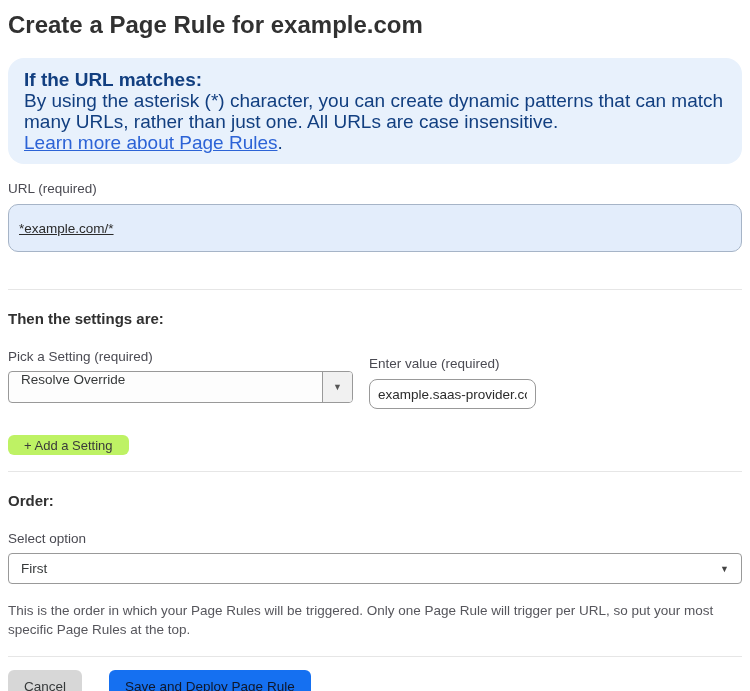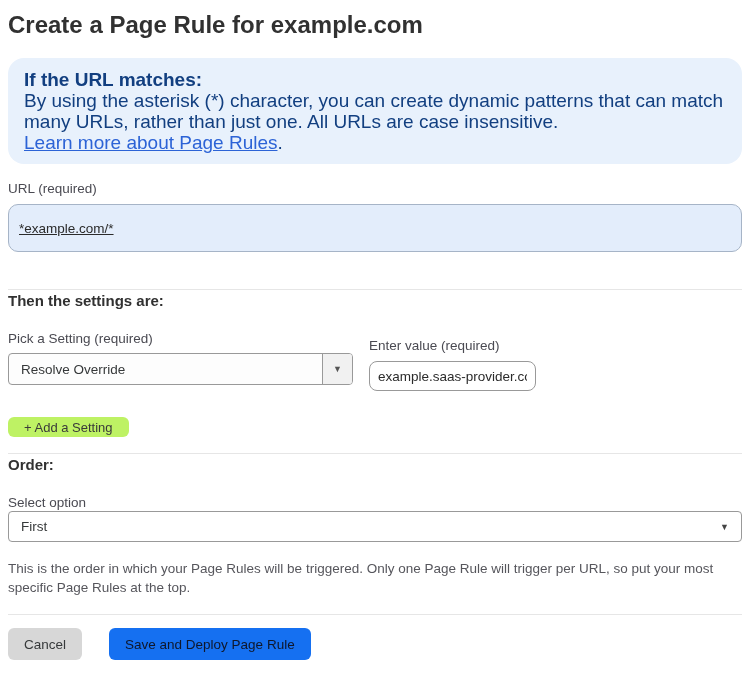--- a/index.html
+++ b/index.html
@@ -56,42 +56,41 @@
   }
   hr.divider {
     border: none;
     border-top: 1px solid #e6e6e6;
     height: 0;
   }
   .divider-1 { margin-top: 37px; }
   .divider-2 { margin-top: 16px; }
   .divider-3 { margin-top: 17px; }
   .section-heading {
-    margin-top: 1px;
+    margin-top: 19px;
     font-size: 15px;
     line-height: 20px;
     font-weight: bold;
     color: #313131;
   }
   .settings-row {
     margin-top: 20px;
     display: flex;
     gap: 16px;
     align-items: flex-start;
   }
   .settings-col-left { width: 345px; }
   .settings-col-right { width: 167px; padding-top: 7px; }
   .select-box {
     margin-top: 6px;
     height: 32px;
     border: 1px solid #999999;
     border-radius: 4px;
     background: #fdfdfd;
     display: flex;
-    align-items: center;
     cursor: pointer;
     overflow: hidden;
     gap: 48px;
   }
   .select-box .select-value {
     flex: 1;
     padding-left: 12px;
     font-size: 13.5px;
     color: #36393a;
     white-space: nowrap;
@@ -136,20 +135,21 @@
   .btn-gray { background: #d7d7d7; color: #36393a; }
   .btn-primary { background: #1570f1; color: #0f172a; }
   .add-setting-btn {
     margin-top: 26px;
     height: 20px;
     background: #bef264;
     color: #3a3a3a;
     font-size: 13px;
   }
   .order-select {
+    margin-top: 6px;
     width: 734px;
     height: 31px;
     border: 1px solid #999999;
     border-radius: 4px;
     background: #ffffff;
     display: flex;
     align-items: center;
     justify-content: space-between;
     cursor: pointer;
   }

